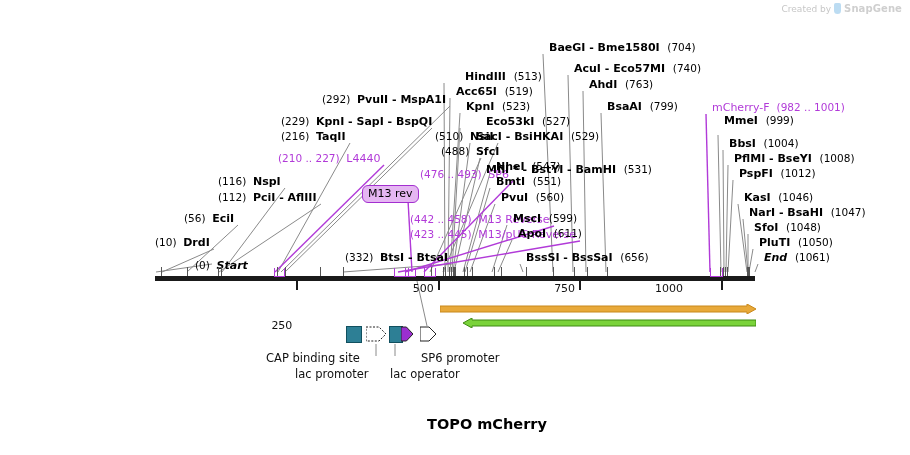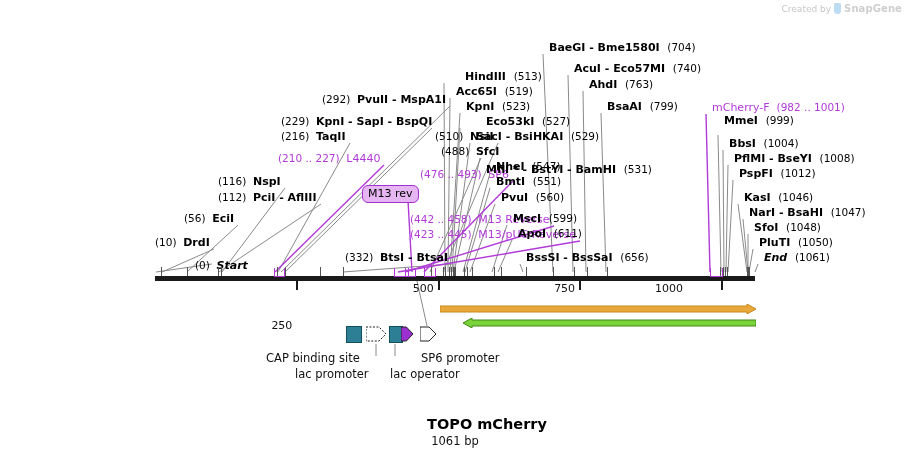--- a/index.html
+++ b/index.html
@@ -283,14 +283,13 @@
     </div>
 
   <div id="captions-wrap">
       <div class="cap" style="left: 259px; top: 351px; margin-left: 7px;">CAP binding site</div>
       <div class="cap" style="left: 295px; top: 367px;">lac promoter</div>
       <div class="cap" style="left: 421px; top: 351px;">SP6 promoter</div>
       <div class="cap" style="left: 390px; top: 367px;">lac operator</div>
     </div>
 
   <div class="title" style="top:416px">TOPO mCherry</div>
-  <div class="subtitle" style="top:434px">1061 bp</div>
 </div>
 
 </body></html>

